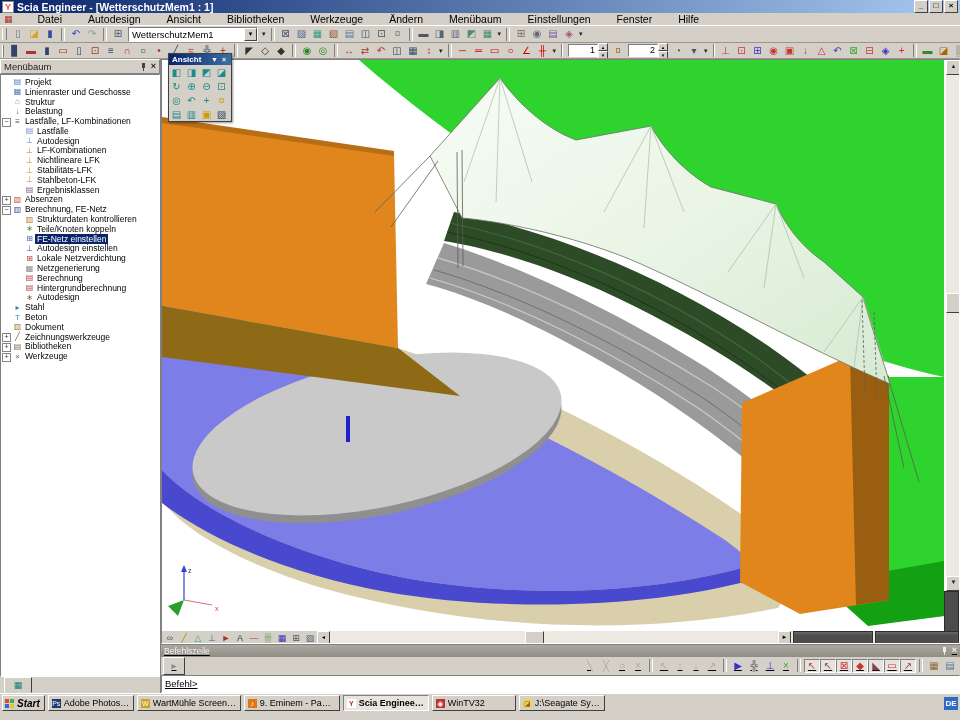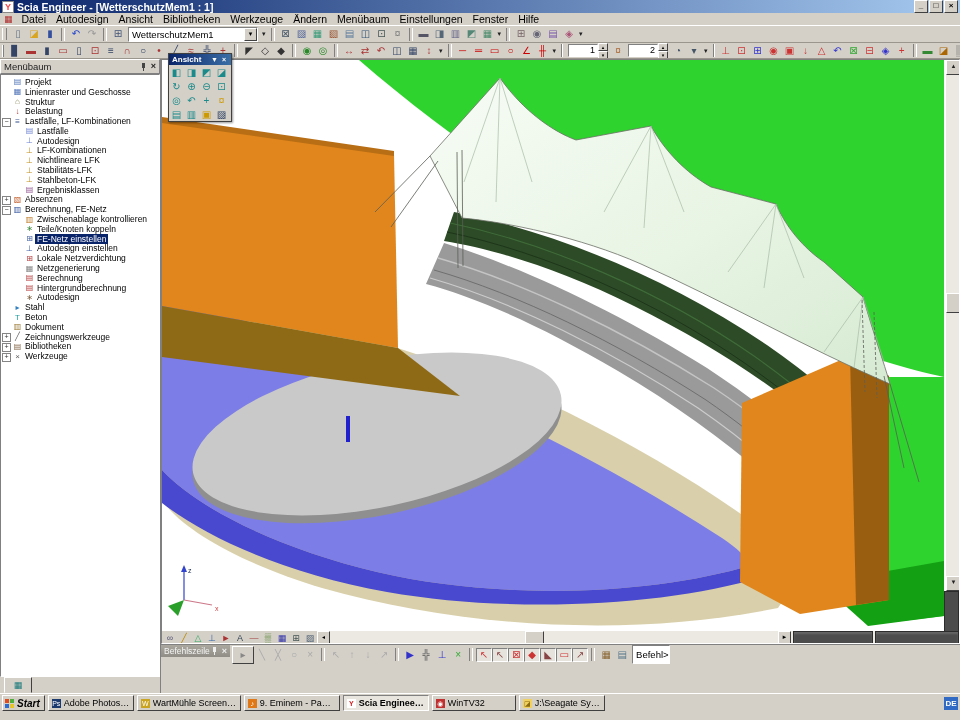--- a/index.html
+++ b/index.html
@@ -12,21 +12,21 @@
     color:#fff;font-size:10.5px;font-weight:bold;}
   #titlebar .app-logo{color:#ff4040;background:#fff;font-size:9px;line-height:10px;width:10px;text-align:center;
     height:10px;margin-right:3px;font-weight:bold;border:1px solid #888;}
   #titlebar .spacer{flex:1;}
   .winbtn{width:12px;height:11px;background:var(--ui-chrome);color:#000;font-size:8px;line-height:10px;
     text-align:center;margin-left:1px;border:1px solid;border-color:#fff #404040 #404040 #fff;font-weight:bold;}
   
   #menubar{height:12px;display:flex;align-items:center;font-size:10.5px;padding:0 2px;
     border-bottom:1px solid #fff;background:var(--ui-chrome);}
   #menubar .mdi-ic{color:#b03030;font-size:9px;margin:0 4px 0 2px;}
-  .menu-item{padding:0 5px;white-space:nowrap;}
+  .menu-item{padding:0 5px;white-space:nowrap;margin-left:16px;}
   
   .tbar{height:16px;display:flex;align-items:center;background:var(--ui-chrome);
     border-bottom:1px solid #9a968e;padding:0 1px;overflow:hidden;}
   #tb2{height:15px;}
   .ibar{display:inline-flex;align-items:center;}
   .grip{width:3px;height:12px;margin:0 3px 0 1px;border-left:1px solid #fff;border-right:1px solid #808080;}
   .sep{width:2px;height:13px;margin:0 3px;border-left:1px solid #808080;border-right:1px solid #fff;}
   .tbtn{width:16px;height:14px;display:inline-flex;align-items:center;justify-content:center;flex:none;
     background:var(--ui-chrome);}
   .tbtn .g{font-size:10px;line-height:10px;}
@@ -93,21 +93,21 @@
   #palette{position:absolute;left:168px;top:53px;width:62px;background:var(--ui-chrome);
     border:1px solid #404040;box-shadow:1px 1px 2px rgba(0,0,0,.4);z-index:50;}
   #palette-title{height:11px;display:flex;align-items:center;padding:0 3px;color:#fff;font-size:8px;font-weight:bold;
     background:linear-gradient(90deg,var(--ui-title-from,#0a246a),#3a6ea5);}
   #palette-title .spacer{flex:1;}
   #palette-title .pbt{font-size:7px;padding:0 2px;color:#fff;}
   .prow{display:flex;}
   .pbtn{width:15px;height:14px;display:flex;align-items:center;justify-content:center;background:var(--ui-chrome);}
   .pbtn .g{font-size:10px;color:#1a8a8a;}
   
-  #cmdpanel{height:48px;display:flex;flex-direction:row;border-top:1px solid #808080;}
+  #cmdpanel{height:48px;display:flex;flex-direction:column;border-top:1px solid #808080;text-decoration:underline;}
   #cmd-header{height:12px;display:flex;align-items:center;padding:0 3px;color:#f4f4f4;font-size:8.5px;
     background:linear-gradient(180deg,#aaa89f,#8f8d85);}
   #cmd-header .spacer{flex:1;}
   #cmd-header .pin:before,#cmd-header .pin:after{background:#eee;}
   #cmd-header .xsm{color:#eee;}
   #cmd-iconrow{height:19px;display:flex;align-items:center;background:var(--ui-chrome);padding:0 2px;}
   #cmd-iconrow .spacer{flex:1;}
   #cmd-left .tbtn{width:20px;height:16px;border:1px solid;border-color:#fff #404040 #404040 #fff;}
   #cmd-input{height:17px;background:#fff;border:1px solid;border-color:#808080 #fff #fff #808080;
     font-size:9.5px;display:flex;align-items:center;padding-left:3px;color:#000;}
@@ -530,21 +530,21 @@
           <div class="trow">
             <span class="tind" style="width: 0px;"></span>
             <span class="texp"><span class="ebox">−</span></span>
             <span class="tglyph" style="color: rgb(58, 90, 160);">▥</span>
             <span class="tlabel">Berechnung, FE-Netz</span>
           </div>
           <div class="trow">
             <span class="tind" style="width: 12px;"></span>
             <span class="texp"></span>
             <span class="tglyph" style="color: rgb(192, 128, 48);">▥</span>
-            <span class="tlabel">Zwischenablage kontrollieren</span>
+            <span class="tlabel">Strukturdaten kontrollieren</span>
           </div>
           <div class="trow">
             <span class="tind" style="width: 12px;"></span>
             <span class="texp"></span>
             <span class="tglyph" style="color: rgb(58, 138, 58);">∗</span>
             <span class="tlabel">Teile/Knoten koppeln</span>
           </div>
           <div class="trow sel">
             <span class="tind" style="width: 12px;"></span>
             <span class="texp"></span>

